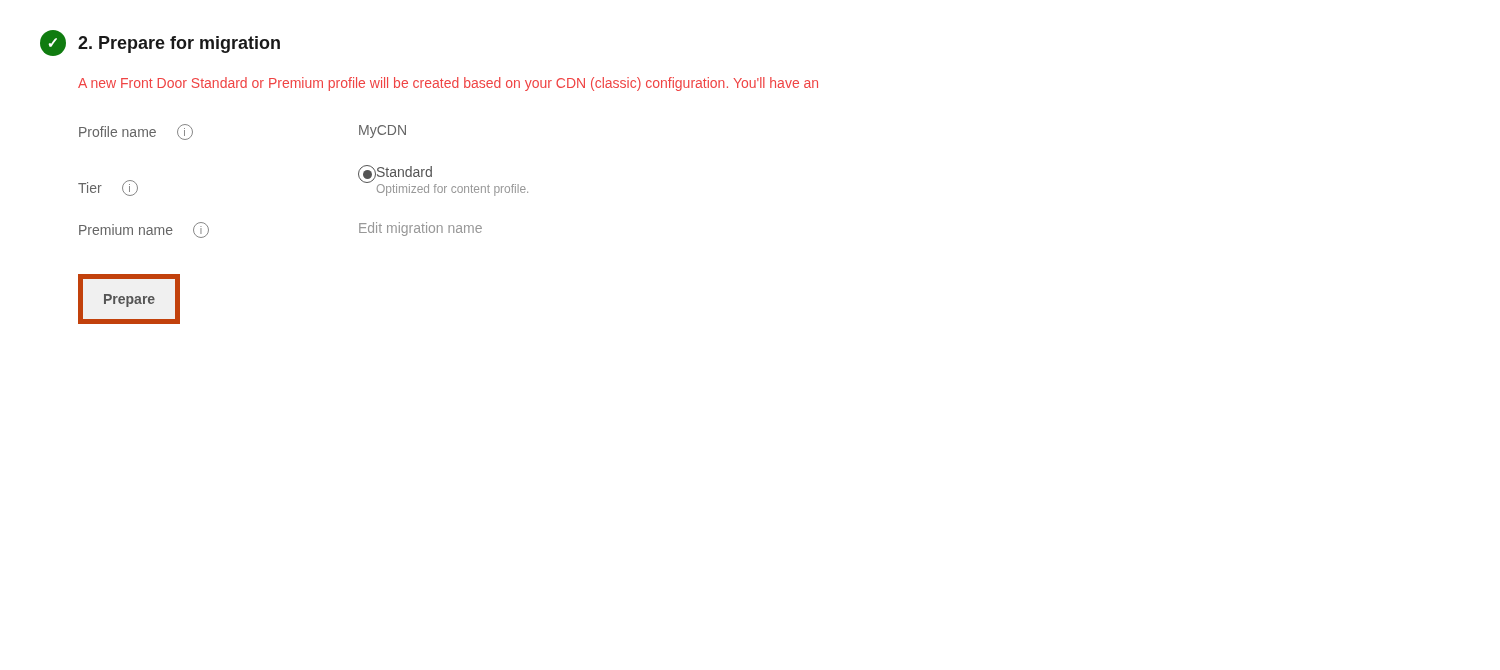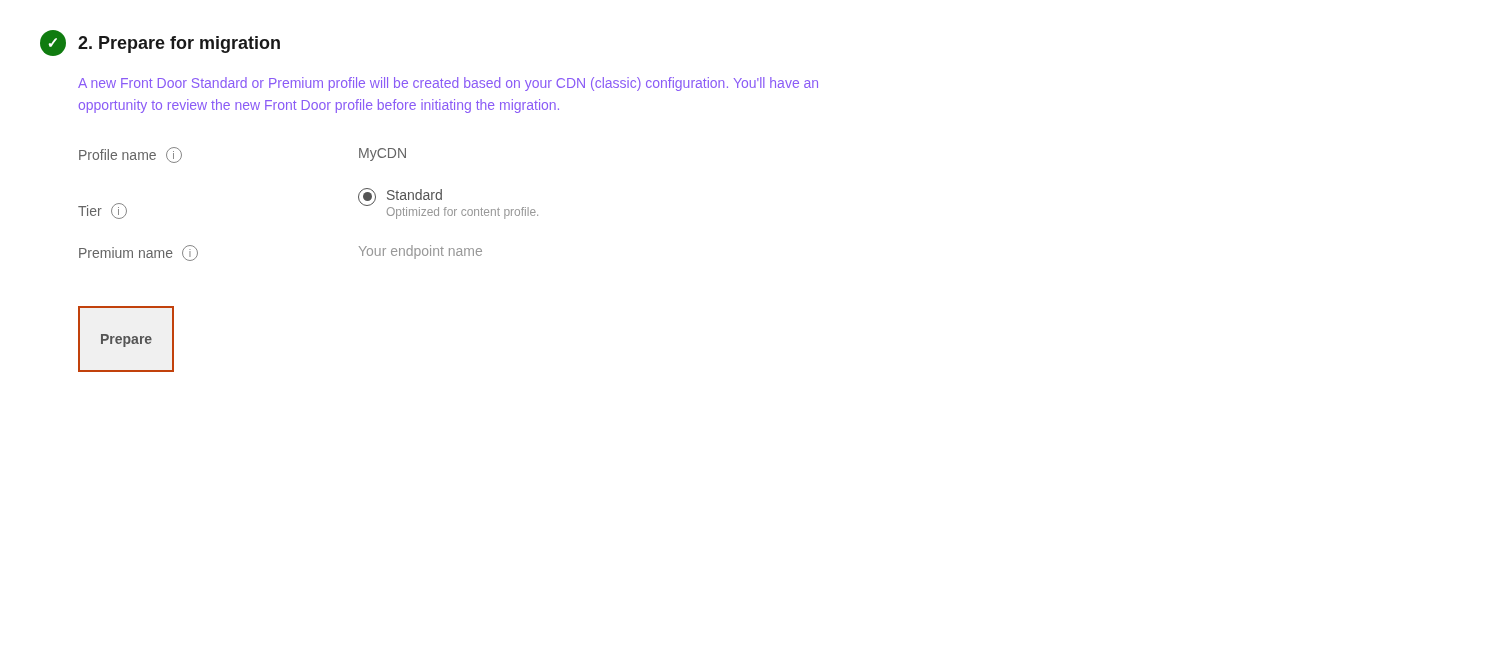--- a/index.html
+++ b/index.html
@@ -37,42 +37,42 @@
       color: white;
       font-size: 15px;
       font-weight: bold;
     }
     .section-title {
       font-size: 18px;
       font-weight: 700;
       color: #1a1a1a;
     }
     .section-description {
-      color: #8b5cf6;
+      color: #ef4444;
       line-height: 1.6;
       margin-bottom: 28px;
       margin-left: 38px;
       max-width: 900px;
       font-size: 14px;
     }
     .form-area {
       margin-left: 38px;
     }
     .form-row {
       display: flex;
       align-items: flex-start;
       margin-bottom: 24px;
     }
     .form-label {
       width: 280px;
       color: #666;
       font-size: 14px;
       display: flex;
       align-items: center;
-      gap: 9px;
+      gap: 20px;
       padding-top: 2px;
       flex-shrink: 0;
     }
     .info-icon {
       width: 16px;
       height: 16px;
       border: 1.5px solid #888;
       border-radius: 50%;
       display: inline-flex;
       align-items: center;
@@ -87,21 +87,21 @@
       font-size: 14px;
     }
     .tier-options {
       display: flex;
       flex-direction: column;
       gap: 14px;
     }
     .tier-option {
       display: flex;
       align-items: flex-start;
-      gap: 10px;
+      gap: 0;
     }
     .radio-outer {
       width: 18px;
       height: 18px;
       border: 1.5px solid #888;
       border-radius: 50%;
       display: flex;
       align-items: center;
       justify-content: center;
       margin-top: 1px;
@@ -129,28 +129,28 @@
       color: #999;
       font-size: 12px;
       margin-top: 2px;
     }
     .endpoint-value {
       color: #999;
       font-size: 14px;
     }
     .prepare-button {
       background: #f0f0f0;
-      border: 2px solid #c2410c;
-      padding: 23px 20px;
+      border: 5px solid #c2410c;
+      padding: 12px 20px;
       font-size: 14px;
       color: #555;
       cursor: pointer;
       font-family: inherit;
       font-weight: 600;
-      margin-top: 21px;
+      margin-top: 12px;
       margin-bottom: 28px;
     }
     .success-row {
       display: flex;
       align-items: center;
       gap: 10px;
       margin-left: 0px;
     }
     .success-check {
       width: 24px;
@@ -189,21 +189,20 @@
 
 <div>
 
   <div class="section-header">
     <div class="check-icon"></div>
     <span class="section-title">2. Prepare for migration</span>
   </div>
 
   <div class="section-description">
     <span>A new Front Door Standard or Premium profile will be created based on your CDN (classic) configuration. You'll have an</span><br>
-    <span>opportunity to review the new Front Door profile before initiating the migration.</span>
   </div>
 
   <div class="form-area">
 
     
     <div class="form-row">
       <div class="form-label">
         <span>Profile name</span>
         <span class="info-icon">i</span>
       </div>
@@ -230,21 +229,21 @@
 
       </div>
     </div>
 
     
     <div class="form-row">
       <div class="form-label">
         <span>Premium name</span>
         <span class="info-icon">i</span>
       </div>
-      <div class="endpoint-value">Your endpoint name</div>
+      <div class="endpoint-value">Edit migration name</div>
     </div>
 
     
     <button class="prepare-button">Prepare</button>
 
   </div>
 
 
 </div>
 

